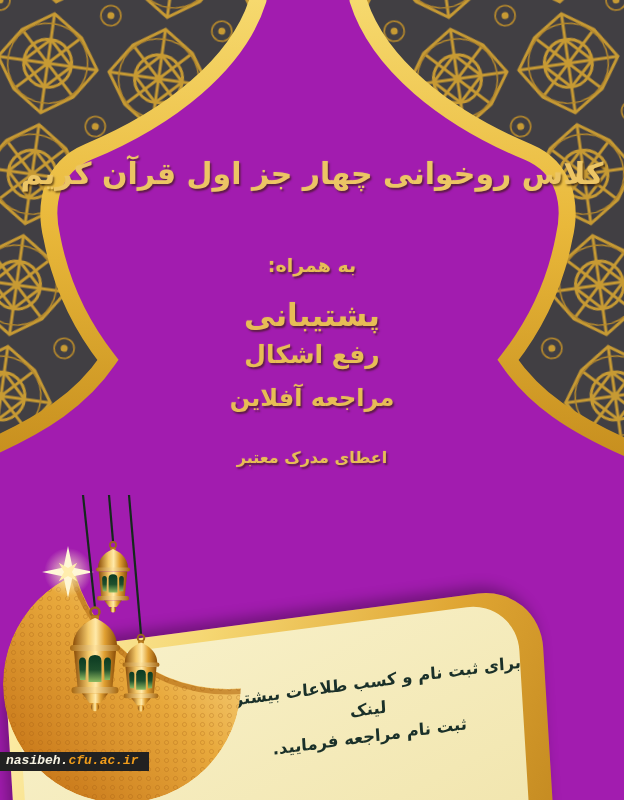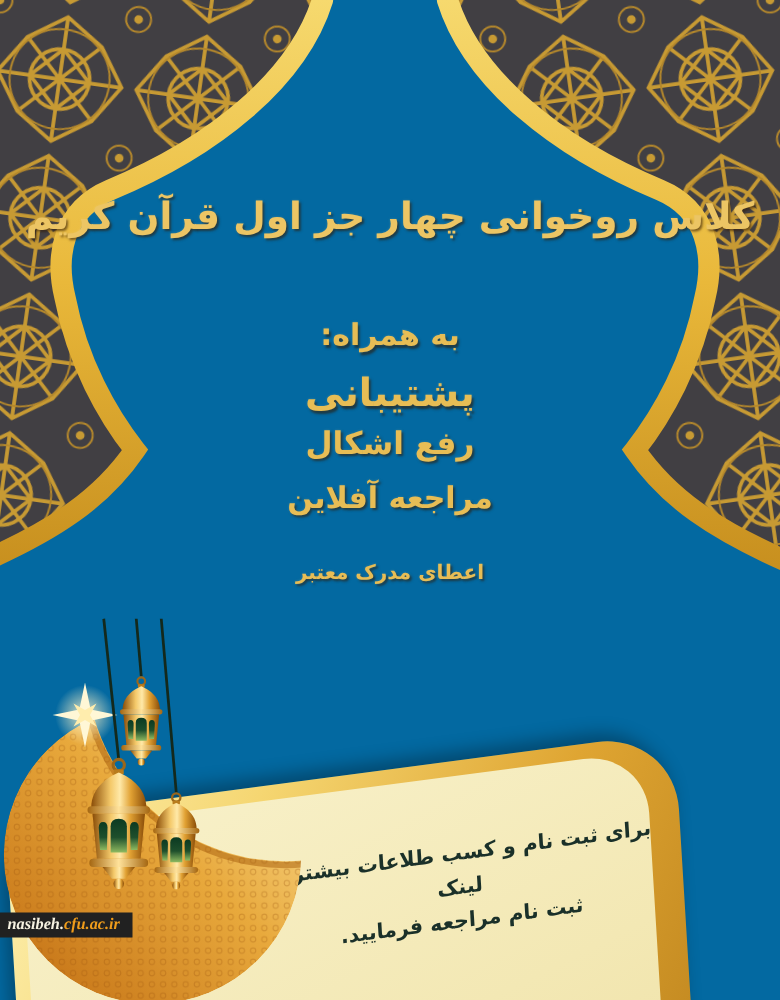--- a/index.html
+++ b/index.html
@@ -1,29 +1,29 @@
 <!DOCTYPE html>
 <html lang="fa"><head>
 <meta charset="utf-8">
 <style>
   html,body{margin:0;padding:0;background:#222;}
   .poster{
     position:relative;width:624px;height:800px;overflow:hidden;
-    background:#0369a1;
+    background:#a21caf;
     font-family:"DejaVu Sans",sans-serif;
   }
   svg{display:block;}
   .arch-svg{position:absolute;left:0;top:0;z-index:1;}
   .txt{
     position:absolute;left:0;right:0;text-align:center;direction:rtl;
     color:#e7bd55;font-weight:bold;z-index:2;
     text-shadow:1.5px 2px 2px rgba(45,22,0,.6), 0 0 2px rgba(255,232,160,.25);
   }
   .title{top:156px;font-size:30px;color:#ecc564;letter-spacing:1px;}
-  .heading{top:254px;font-size:24px;text-align:center;}
+  .heading{top:254px;font-size:19px;text-align:center;}
   .f0{top:297px;font-size:31px;}
   .f1{top:340px;font-size:25px;}
   .f2{top:384px;font-size:24px;}
   .f3{top:448px;font-size:16px;}
   .panel{
     position:absolute;left:4px;top:656px;width:540px;height:400px;
     transform:rotate(-7.5deg) skewX(-4deg);transform-origin:0 0;
     border-radius:62px;z-index:3;
     background:linear-gradient(118deg,#fdf0b0 0%,#f5d671 28%,#dfa532 62%,#b97f1a 100%);
     box-shadow:-5px -7px 14px rgba(0,0,0,.30);
@@ -34,23 +34,23 @@
     background:linear-gradient(160deg,#f8f1ca 0%,#f3e8b4 55%,#eedfa2 100%);
   }
   .cta{
     position:absolute;left:173px;top:48px;width:352px;
     text-align:center;direction:rtl;
     font-size:16.5px;font-weight:bold;color:#1a3029;line-height:1.65;
   }
   .moon-svg{position:absolute;left:0;top:540px;z-index:4;}
   .lant-svg{position:absolute;left:55px;top:478px;z-index:5;}
   .watermark{
-    position:absolute;left:0;top:730px;z-index:6;
+    position:absolute;left:0;top:752px;z-index:6;
     background:#212121;padding:1px 10px 3px 6px;
-    font-family:Liberation Serif, serif;font-style:italic;font-weight:bold;
+    font-family:Liberation Mono, monospace;font-style:italic;font-weight:bold;
     font-size:13px;color:#f6f2e2;white-space:nowrap;
   }
   .wm-domain{color:#ef9c1b;}
 </style>
 </head>
 <body>
 
 <div class="poster">
 
   <svg class="arch-svg" width="624" height="460" viewBox="0 0 624 460">

